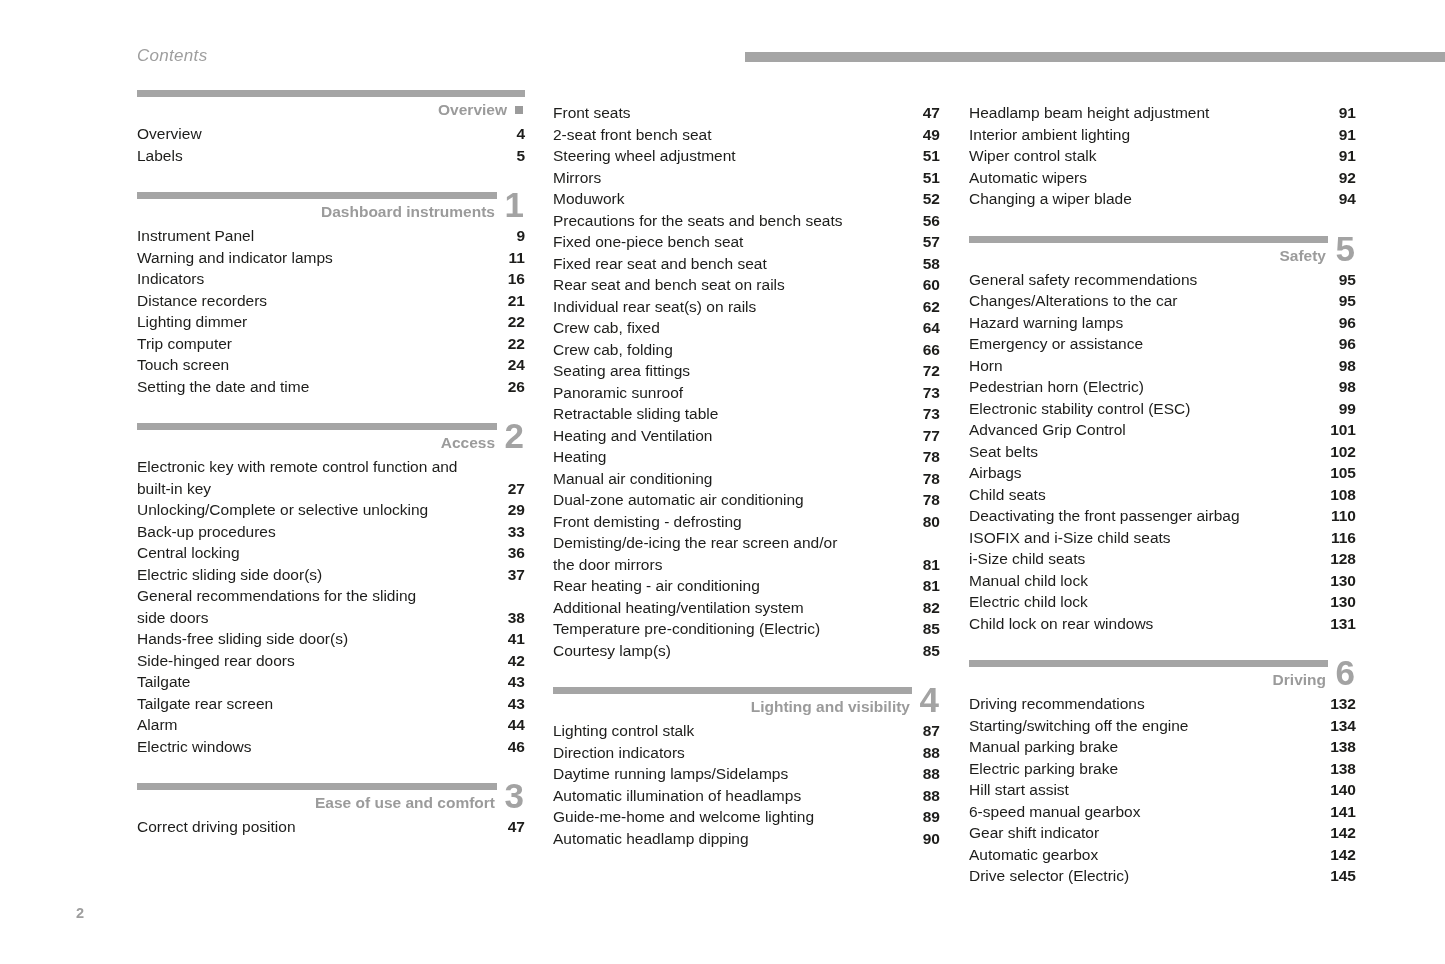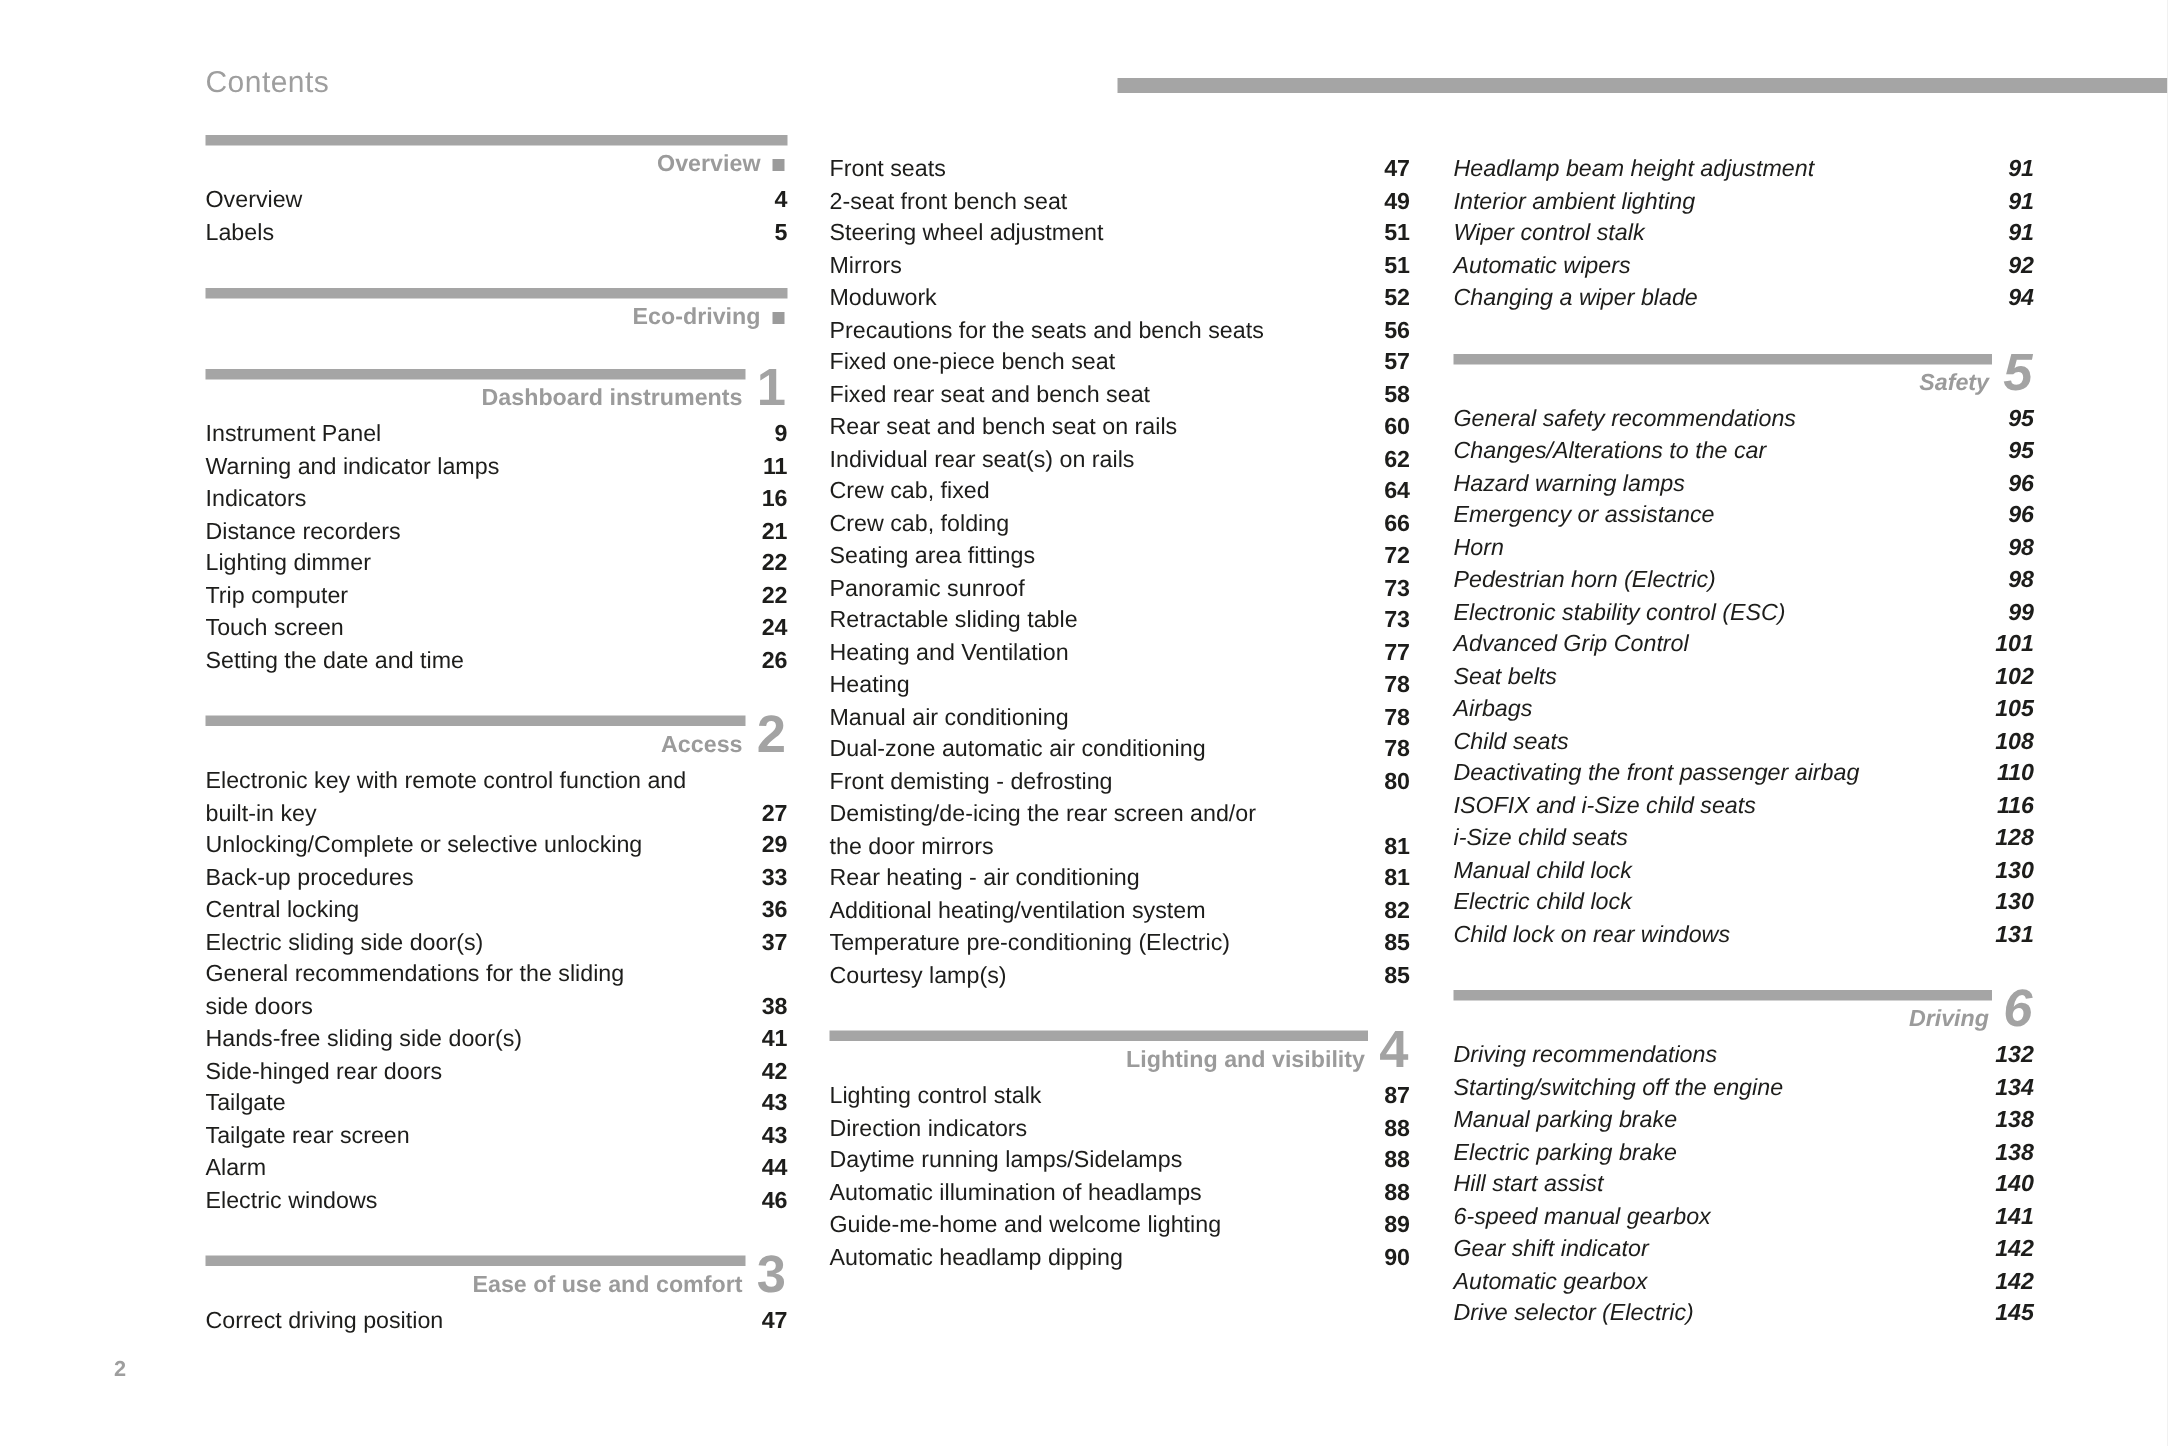--- a/index.html
+++ b/index.html
@@ -12,31 +12,32 @@
   html,body{margin:0;padding:0;background:#e8e8e8;}
   .page{
     position:relative;
     width:1445px;height:964px;
     background:#ffffff;
     overflow:hidden;
     font-family:"Liberation Sans", sans-serif;
   }
   .doc-title{
     position:absolute;left:137px;top:46px;
-    font-size:20px;line-height:19px;color:var(--muted);
+    font-size:17px;line-height:19px;color:var(--muted);
     letter-spacing:.3px;
+    font-style:italic;
   }
   .top-rule{
     position:absolute;left:745px;top:52px;width:700px;height:10px;
     background:var(--rule);
   }
   .column{position:absolute;top:90px;width:388px;}
   .col-0{left:137px;}
   .col-1{left:553px;width:387px;padding-top:12px;}
-  .col-2{left:969px;width:387px;padding-top:12px;font-style:italic;}
+  .col-2{left:969px;width:387px;padding-top:12px;}
 
   .section{position:relative;margin-top:26px;}
   .section:first-child{margin-top:0;}
   .section-rule{height:7px;background:var(--rule);}
   .section.numbered .section-rule{margin-right:28px;}
   .section-head{
     margin-top:4px;
     display:flex;justify-content:flex-end;align-items:center;
     font-size:15.5px;line-height:17px;font-weight:bold;
     color:var(--gray-label);
@@ -86,27 +87,20 @@
             <span class="entry-page">4</span>
           </div>
         </div>
         <div class="entry">
           <div class="entry-row">
             <span class="entry-label">Labels</span>
             <span class="entry-page">5</span>
           </div>
         </div>
       </div>
-      <div class="section">
-        <div class="section-rule"></div>
-        <div class="section-head">
-          <span class="section-label">Eco-driving</span>
-          <span class="square-marker"></span>
-        </div>
-      </div>
       <div class="section numbered">
         <div class="section-rule"></div>
         <div class="section-head">
           <span class="section-label">Dashboard instruments</span>
         </div>
         <div class="section-number">1</div>
       </div>
       <div class="entries">
         <div class="entry">
           <div class="entry-row">

